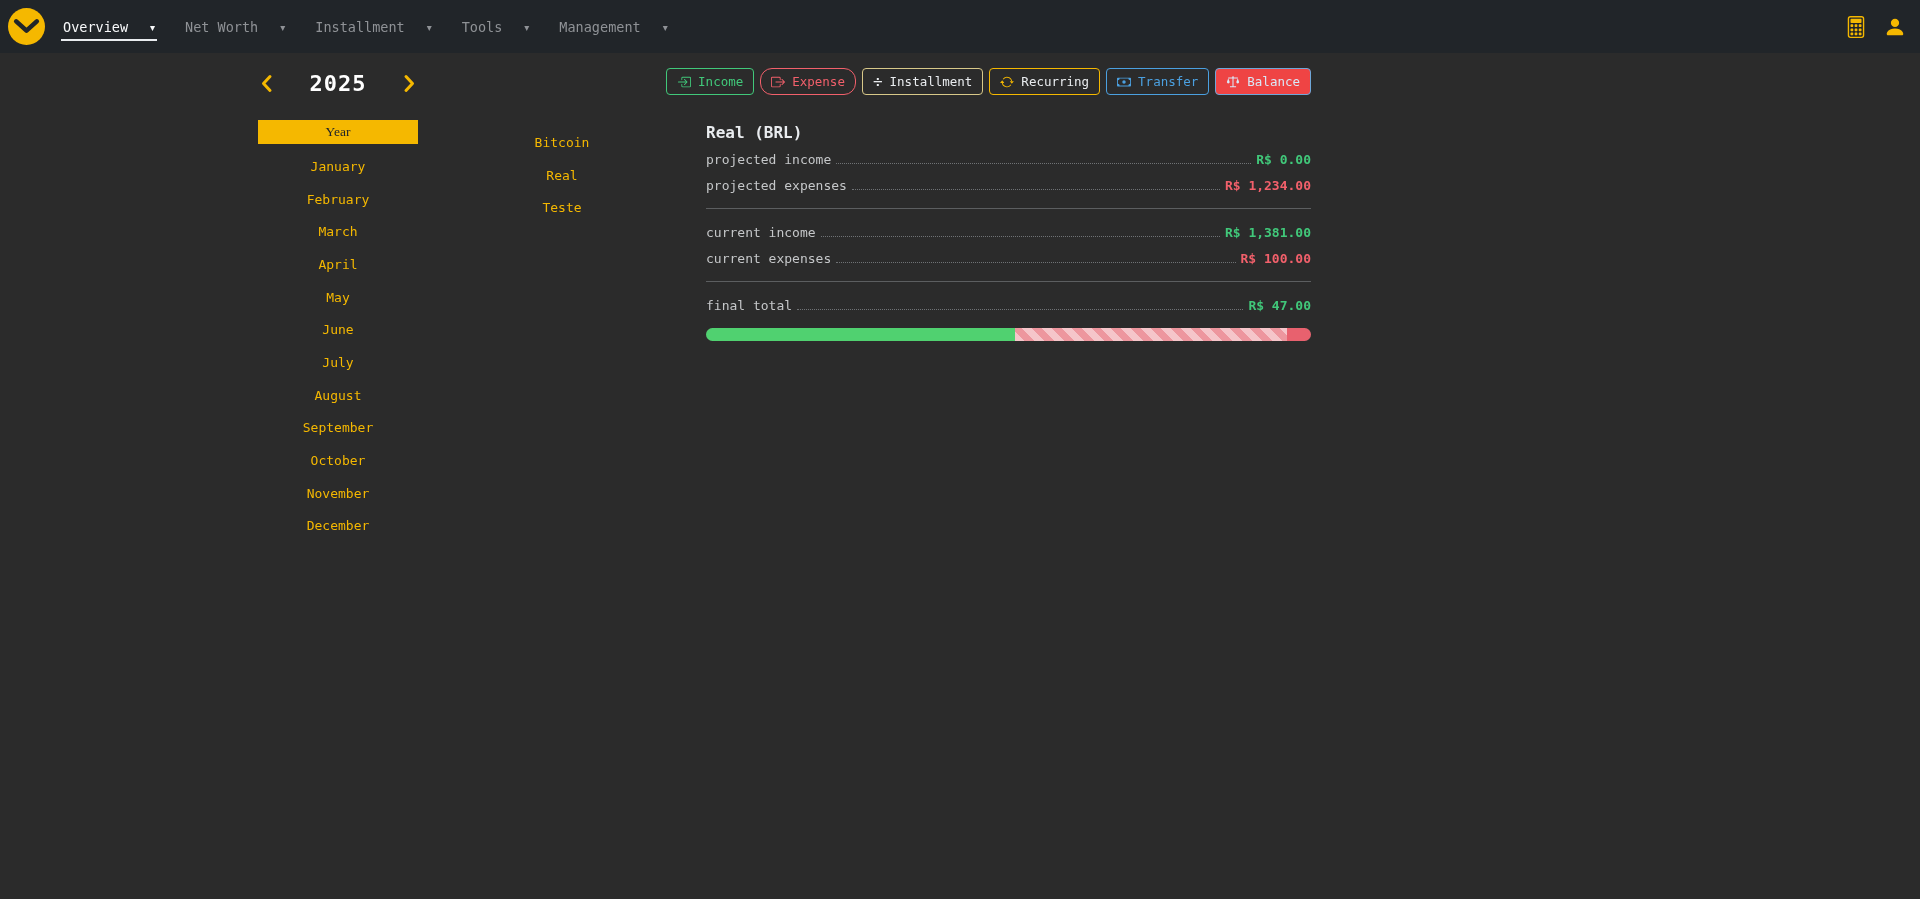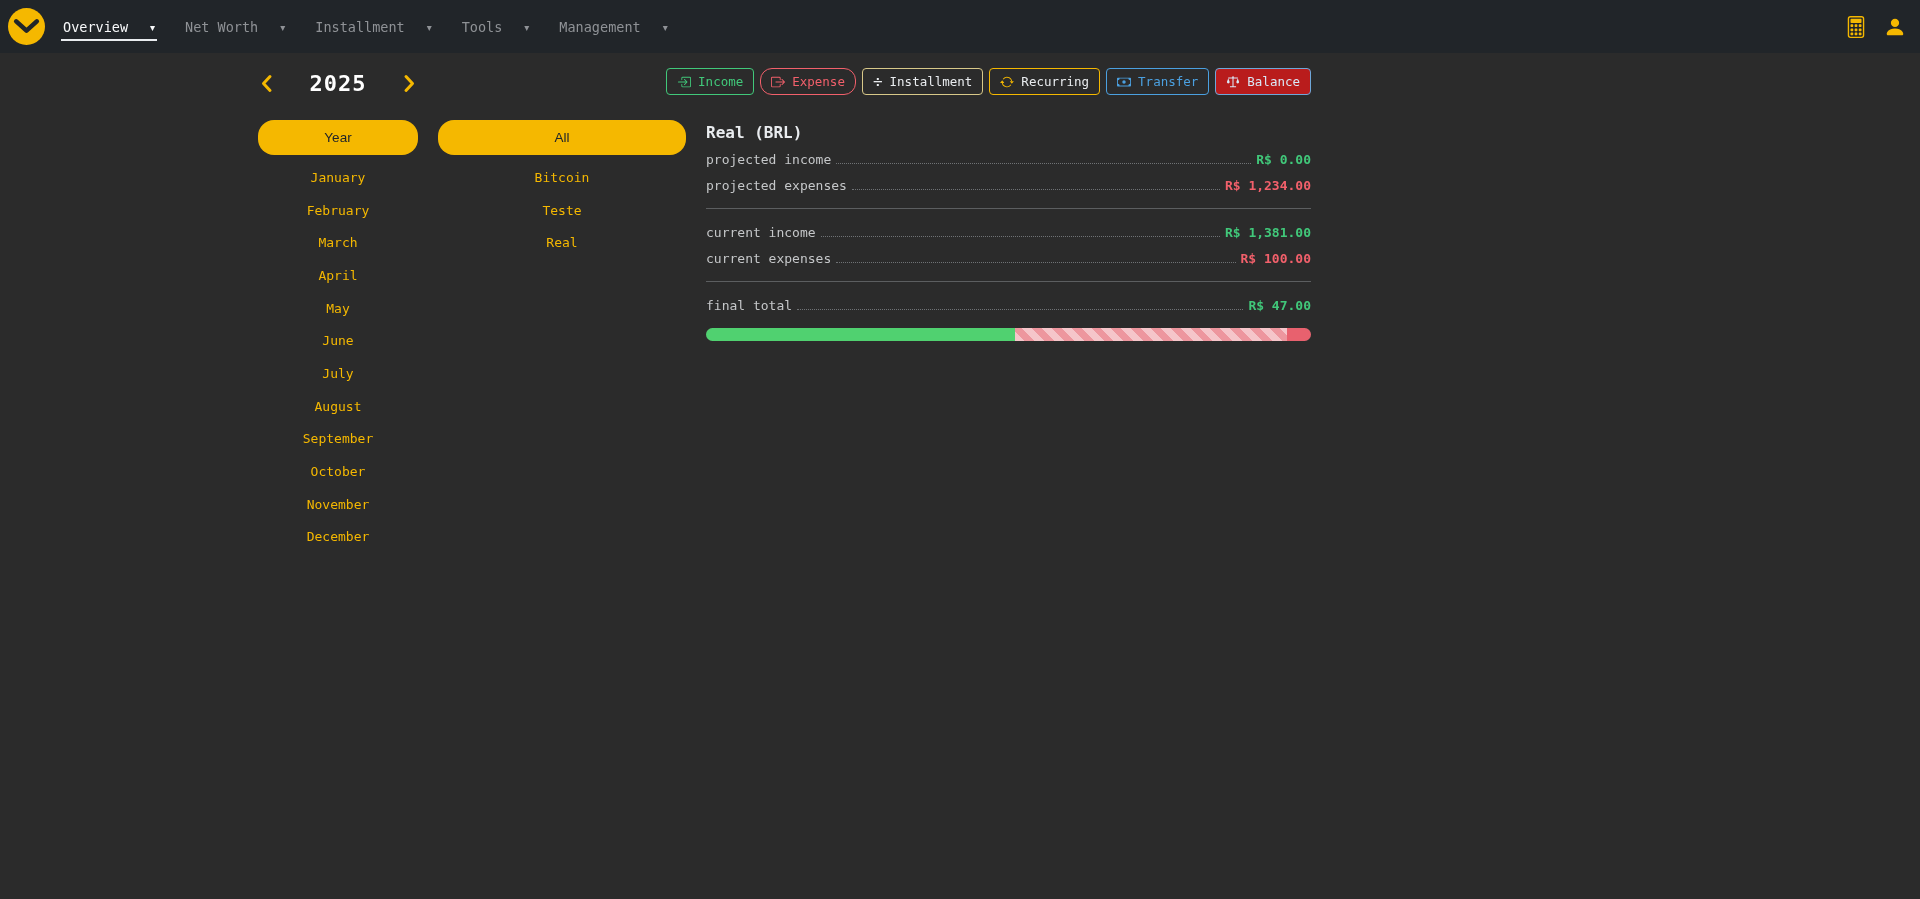--- a/index.html
+++ b/index.html
@@ -38,24 +38,24 @@
   .wallet-col { width: 248px; display: flex; flex-direction: column; }
   .right-panel { width: 605px; margin-left: 0; }
 
   
   .year-nav { height: 30px; margin-bottom: 22px; display: flex; align-items: center; justify-content: space-between; width: 100%; }
   .year-chevron { width: 16px; height: 20px; cursor: pointer; display: flex; align-items: center; justify-content: center; }
   .year-label { font-size: 22px; font-weight: bold; color: #ffffff; letter-spacing: 1px; }
   .col-spacer { height: 52px; }
 
   .pill-button {
-    width: 100%; height: 35px;
+    width: 100%; height: 24px;
     background: #f5b800; color: #212529;
-    border: none; border-radius: 16px;
-    font-family: Liberation Sans, sans-serif;
+    border: none; border-radius: 0;
+    font-family: Liberation Serif, serif;
     font-size: 13.5px; cursor: pointer;
   }
   .list { display: flex; flex-direction: column; margin-top: 6px; }
   .list-item {
     height: 32.7px; display: flex; align-items: center; justify-content: center;
     color: #f5b800; font-size: 13px; cursor: pointer;
   }
 
   
   .filters { display: flex; justify-content: flex-end; gap: 6px; }
@@ -67,21 +67,21 @@
     cursor: pointer; color: #e9ecef;
   }
   .filter-btn svg { width: 14px; height: 14px; display: block; }
   .btn-income   { border-color: #41c87a; color: #41c87a; }
   .btn-expense  { border-color: #f2606b; color: #f2606b; border-radius: 12px; }
   .btn-installment { border-color: #d8c889; color: #e9ecef; }
   .btn-installment .divide-glyph { font-size: 16px; line-height: 14px; color: #e9ecef; }
   .btn-recurring { border-color: #f5b800; color: #e9ecef; }
   .btn-recurring .icon { color: #f5b800; }
   .btn-transfer { border-color: #4ba0e0; color: #4ba0e0; }
-  .btn-balance  { border-color: #6fa7d9; background: #b91c1c; color: #d9e8f7; }
+  .btn-balance  { border-color: #6fa7d9; background: #ef4444; color: #d9e8f7; }
   .filter-btn .icon { display: flex; align-items: center; }
 
   
   .summary-title { margin-top: 28px; font-size: 16px; font-weight: bold; color: #e9ecef; }
   .summary-rows { margin-top: 4px; }
   .summary-row { display: flex; align-items: center; height: 26px; }
   .row-label { color: #c5c7c9; font-size: 13px; white-space: nowrap; }
   .dots { flex: 1; height: 1px; border-bottom: 1px dotted #6f7275; margin: 0 5px; transform: translateY(4px); }
   .row-value { font-size: 13px; font-weight: bold; white-space: nowrap; }
   .c-green { color: #41c87a; }
@@ -173,25 +173,24 @@
       <div class="list-item">August</div>
       <div class="list-item">September</div>
       <div class="list-item">October</div>
       <div class="list-item">November</div>
       <div class="list-item">December</div>
     </div>
   </div>
 
   <div class="wallet-col">
     <div class="col-spacer"></div>
-    <button class="pill-button">All</button>
     <div class="list">
       <div class="list-item">Bitcoin</div>
+      <div class="list-item">Real</div>
       <div class="list-item">Teste</div>
-      <div class="list-item">Real</div>
     </div>
   </div>
 
   <div class="right-panel">
 
     <div class="filters">
       <button class="filter-btn btn-income">
         <span class="icon">
           <svg viewBox="0 0 16 16" fill="currentColor">
             <path d="M6 3.5a.5.5 0 0 1 .5-.5h8a.5.5 0 0 1 .5.5v9a.5.5 0 0 1-.5.5h-8a.5.5 0 0 1-.5-.5v-2a.5.5 0 0 0-1 0v2A1.5 1.5 0 0 0 6.5 14h8a1.5 1.5 0 0 0 1.5-1.5v-9A1.5 1.5 0 0 0 14.5 2h-8A1.5 1.5 0 0 0 5 3.5v2a.5.5 0 0 0 1 0v-2z"></path>

